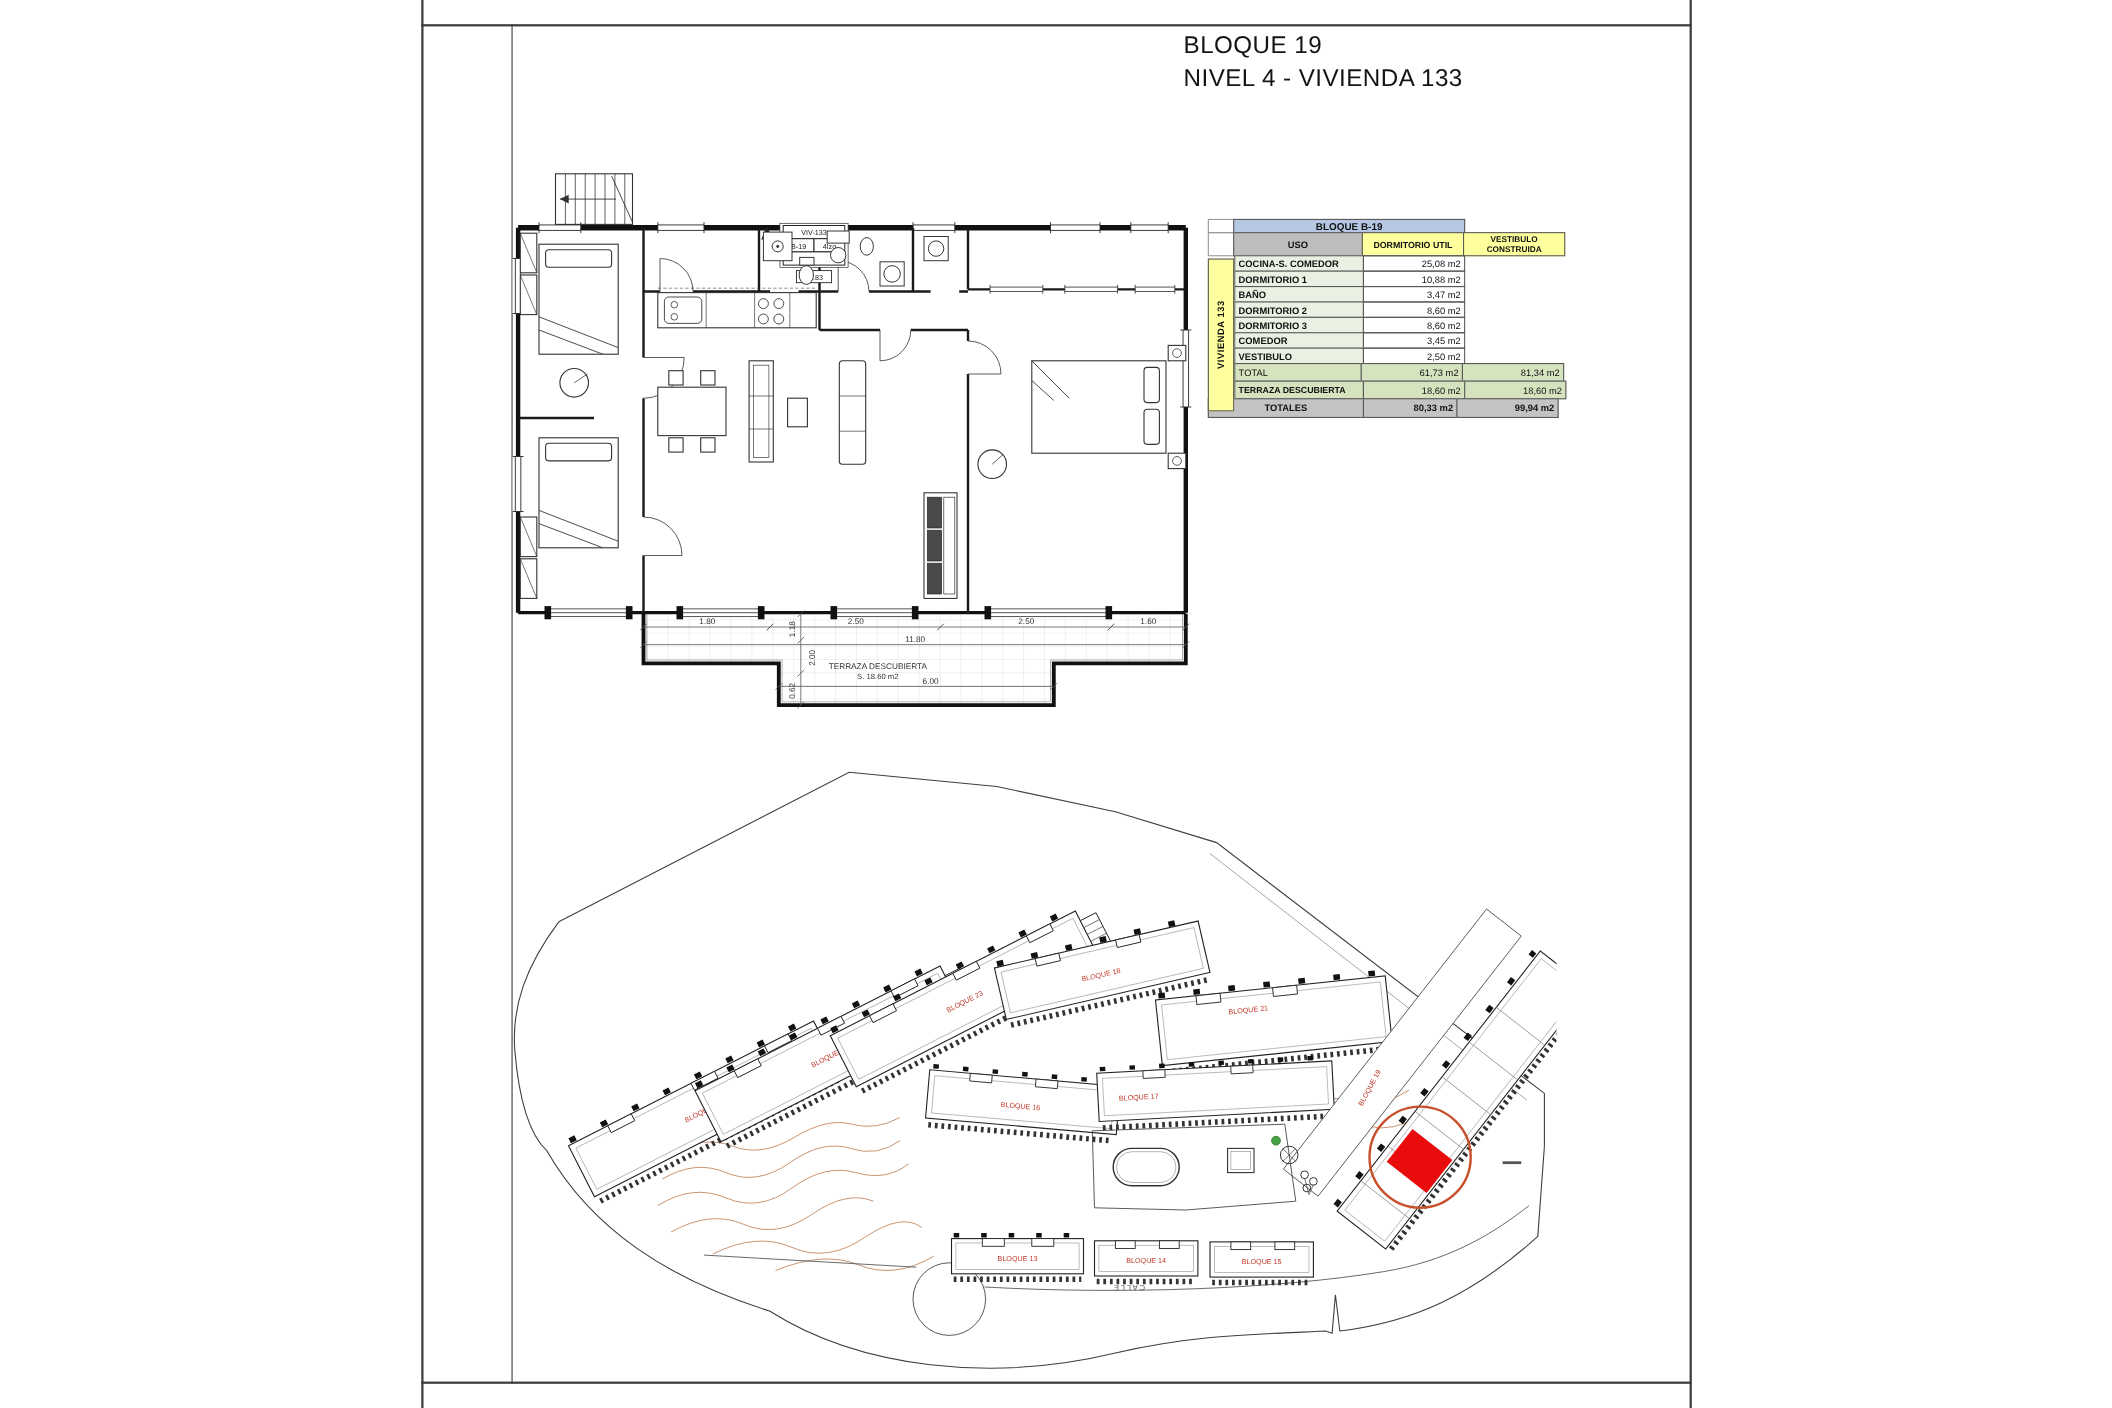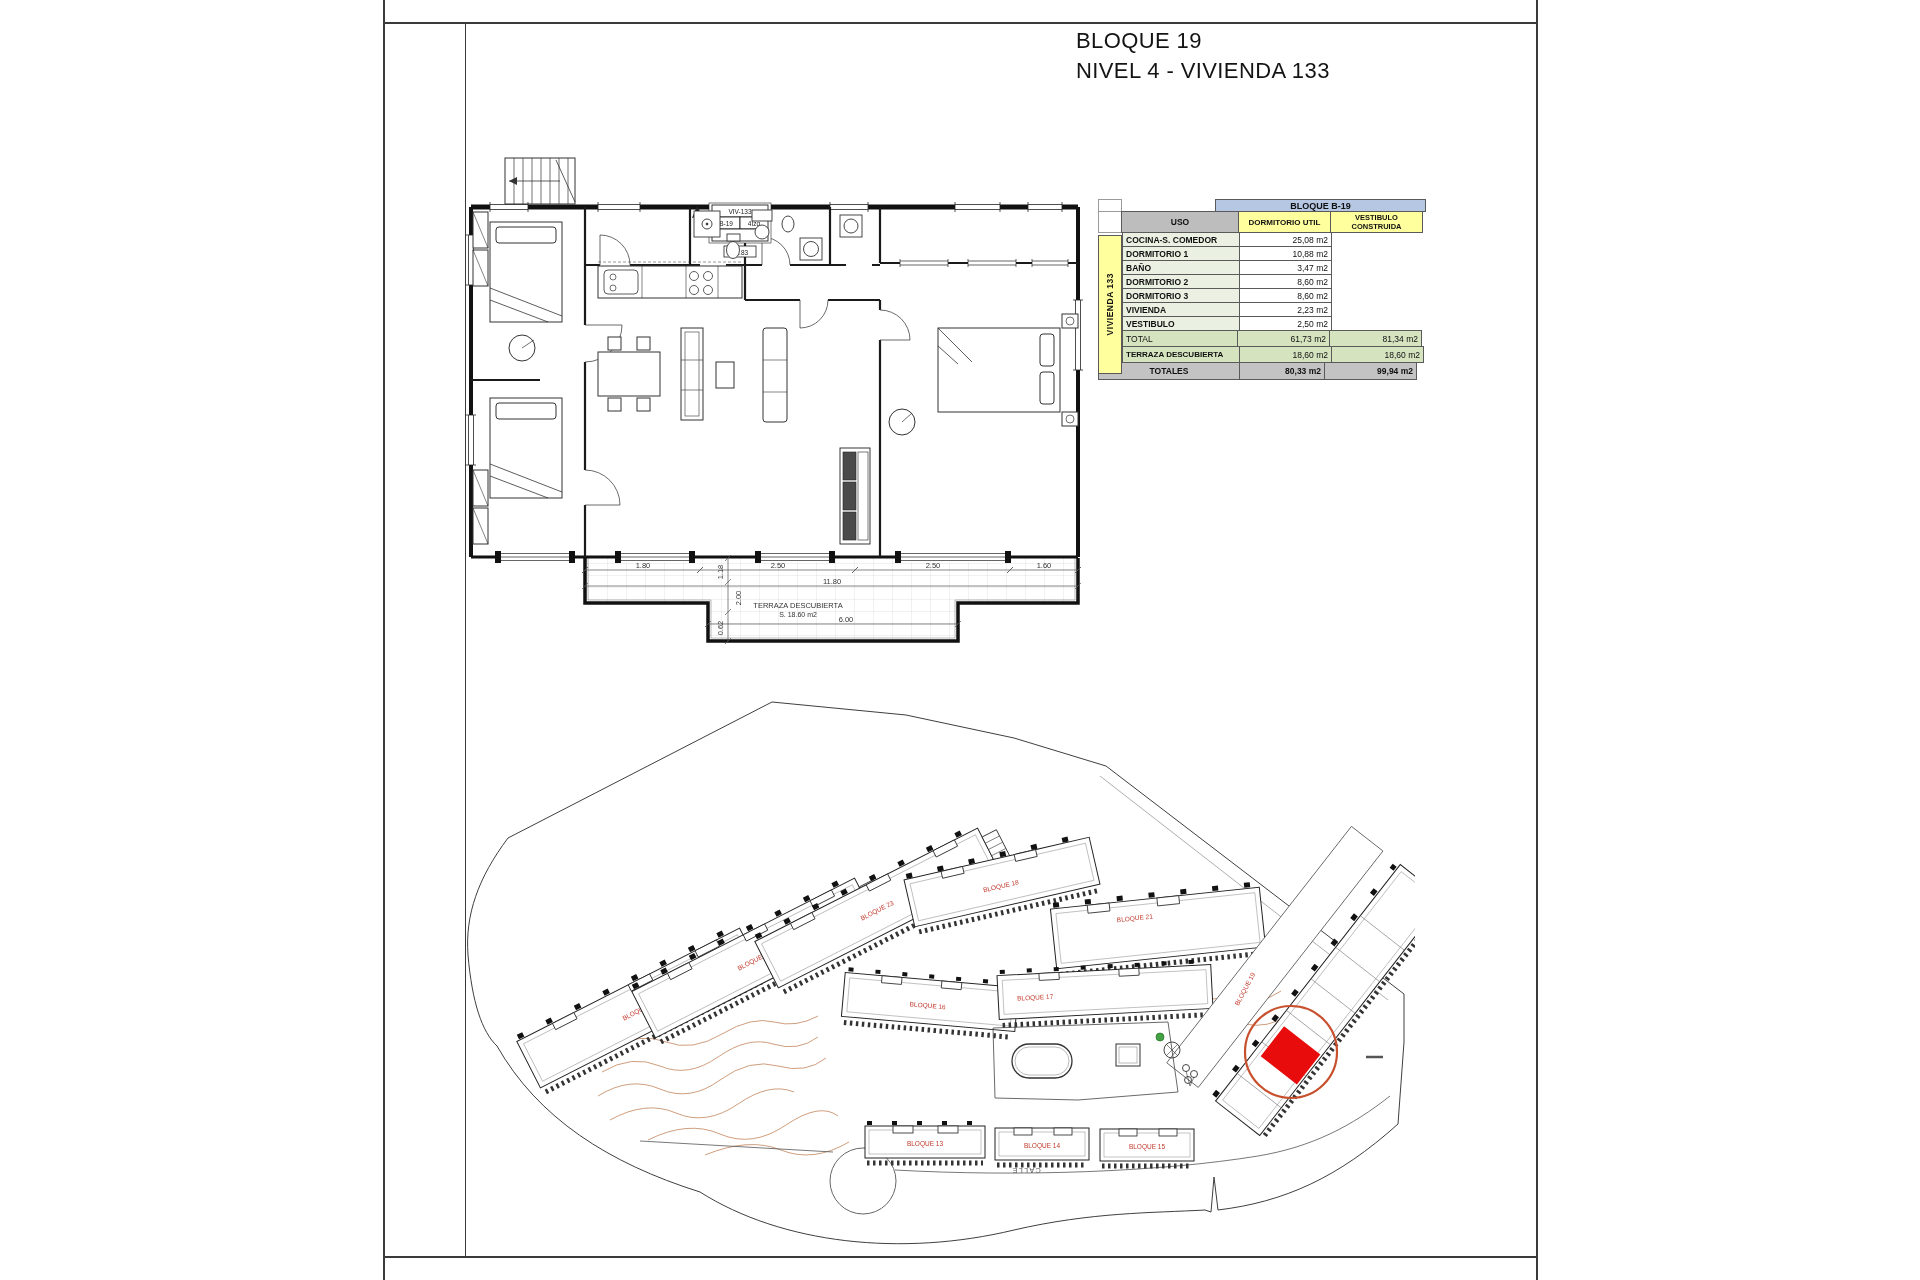--- a/index.html
+++ b/index.html
@@ -42,21 +42,21 @@
   <div class="fline" style="left:383px;top:22px;width:1155px;height:2px;"></div>
   <div class="fline" style="left:383px;top:1256px;width:1155px;height:2px;"></div>
 
   <div class="title">
     <div>BLOQUE 19</div>
     <div>NIVEL 4 - VIVIENDA 133</div>
   </div>
 
   <div class="atbl">
 
-    <div class="trow" style="height:13px;justify-content:space-between;">
+    <div class="trow" style="height:13px;">
       <div class="c first" style="width:24px;border-color:#9a9a9a;"></div>
       <div class="c blue ctr b" style="width:211px;font-size:9px;">BLOQUE B-19</div>
     </div>
 
     <div class="trow" style="height:22px;">
       <div class="c first" style="width:24px;border-color:#9a9a9a;"></div>
       <div class="c gray ctr b" style="width:118px;">USO</div>
       <div class="c yellow ctr b" style="width:93px;font-size:8px;">DORMITORIO UTIL</div>
       <div class="c yellow ctr b construida-hdr" style="width:93px;">VESTIBULO
 CONSTRUIDA</div>
@@ -80,22 +80,22 @@
     </div>
     <div class="trow" style="height:15px;margin-left:24px;">
       <div class="c first green b" style="width:118px;">DORMITORIO 2</div>
       <div class="c rgt" style="width:93px;">8,60 m2</div>
     </div>
     <div class="trow" style="height:15px;margin-left:24px;">
       <div class="c first green b" style="width:118px;">DORMITORIO 3</div>
       <div class="c rgt" style="width:93px;">8,60 m2</div>
     </div>
     <div class="trow" style="height:15px;margin-left:24px;">
-      <div class="c first green b" style="width:118px;">VIVIENDA</div>
-      <div class="c rgt" style="width:93px;">2,23 m2</div>
+      <div class="c first green b" style="width:118px;">COMEDOR</div>
+      <div class="c rgt" style="width:93px;">3,45 m2</div>
     </div>
     <div class="trow" style="height:15px;margin-left:24px;">
       <div class="c first green b" style="width:118px;">VESTIBULO</div>
       <div class="c rgt" style="width:93px;">2,50 m2</div>
     </div>
 
     <div class="trow" style="height:17px;margin-left:24px;">
       <div class="c first tgreen" style="width:116px;">TOTAL</div>
       <div class="c tgreen rgt" style="width:93px;">61,73 m2</div>
       <div class="c tgreen rgt" style="width:93px;">81,34 m2</div>

